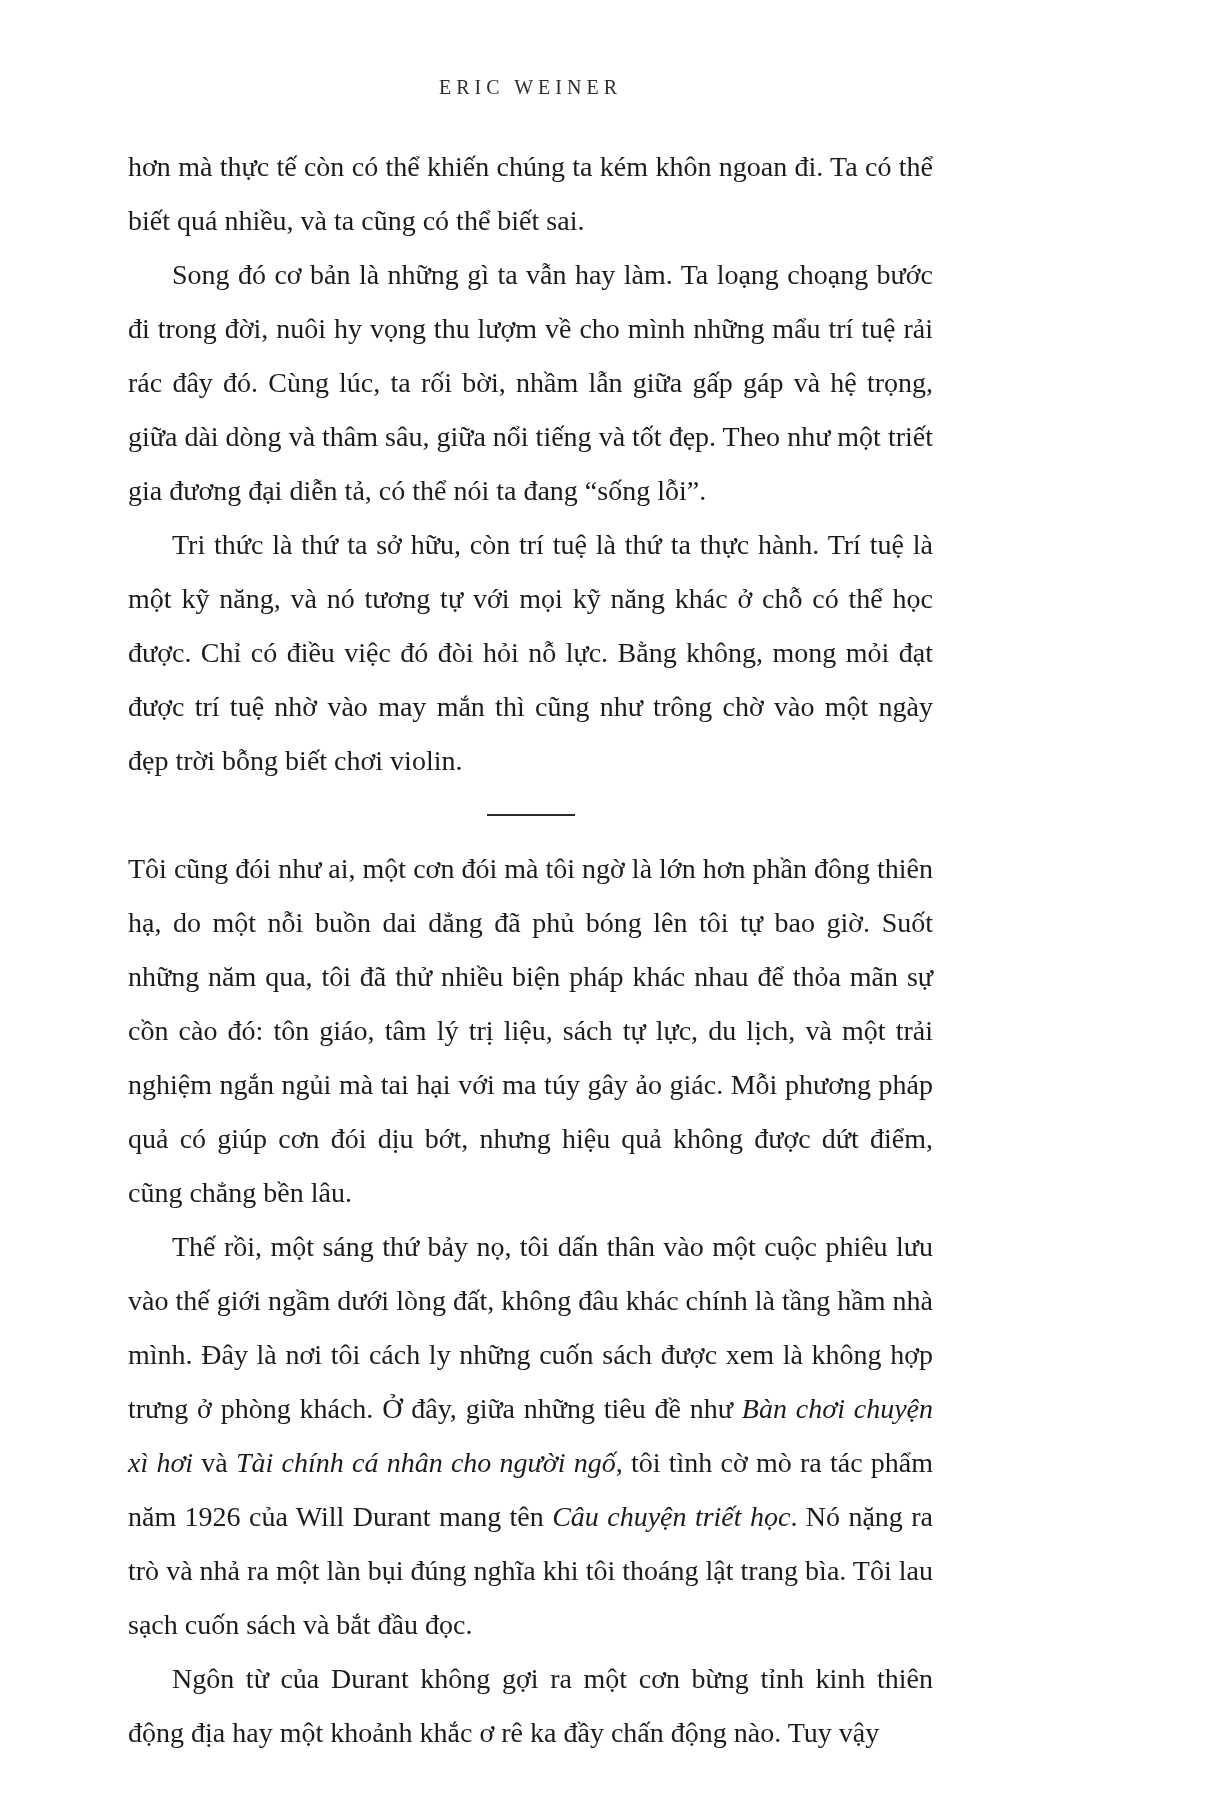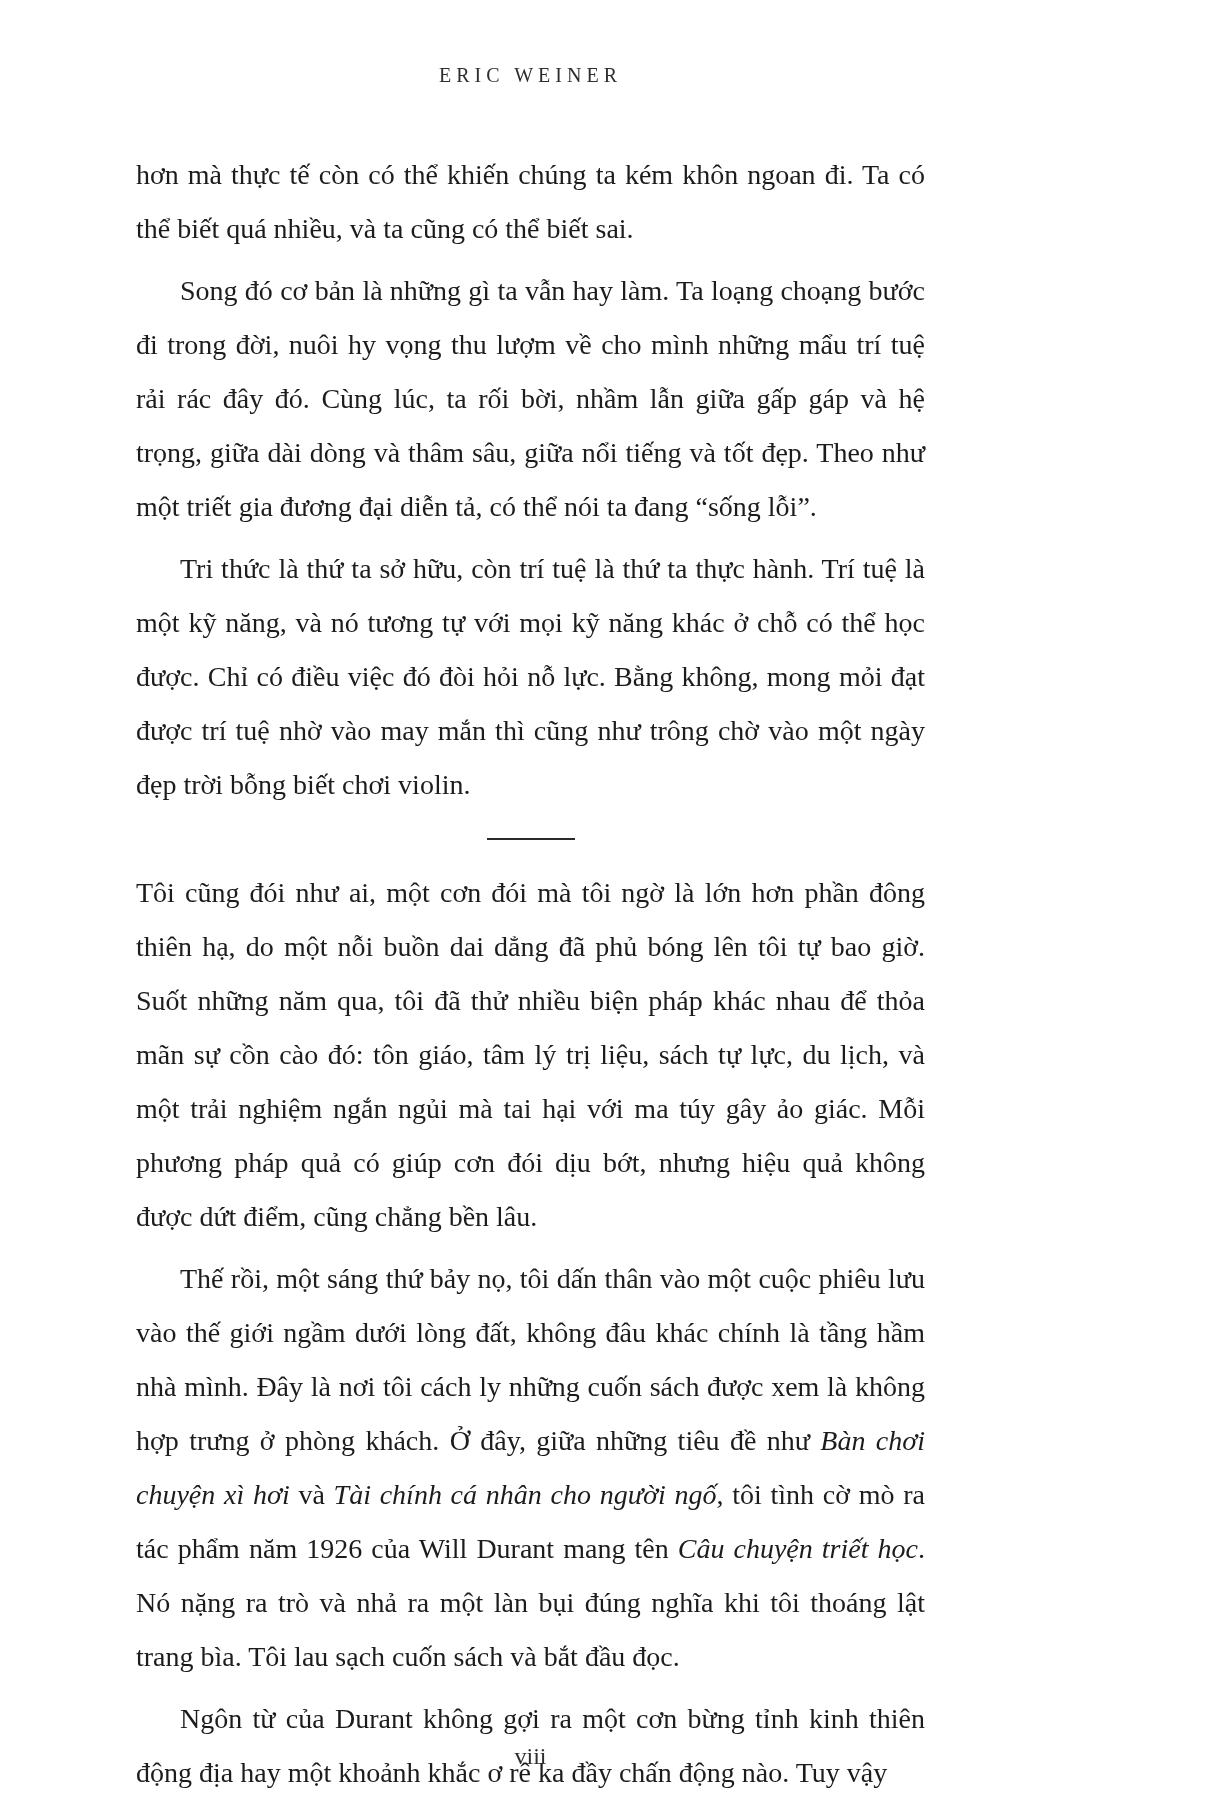--- a/index.html
+++ b/index.html
@@ -12,40 +12,40 @@
     width: 1221px;
     height: 1812px;
     margin: 0 auto;
     background: #ffffff;
     font-family: "Liberation Serif", serif;
     color: #1c1c1c;
     overflow: hidden;
   }
   .running-header {
     position: absolute;
-    top: 64px;
+    top: 76px;
     left: 128px;
     width: 805px;
     text-align: center;
     font-size: 20px;
     letter-spacing: 5px;
     color: #2e2e2e;
   }
   .text-block {
     position: absolute;
     top: 140px;
     left: 128px;
     width: 805px;
     font-size: 28px;
     line-height: 54px;
     text-align: justify;
     text-justify: inter-word;
   }
   .text-block p {
-    margin: 8px;
+    margin: 0;
     padding: 0;
   }
   .text-block p.indent {
     text-indent: 44px;
   }
   .divider {
     width: 88px;
     height: 0;
     border-top: 2px solid #2a2a2a;
     margin: 26px auto 26px auto;
@@ -72,14 +72,13 @@
   <div class="text-block">
       <p><span>hơn mà thực tế còn có thể khiến chúng ta kém khôn ngoan đi. Ta có thể biết quá nhiều, và ta cũng có thể biết sai.</span></p>
       <p class="indent"><span>Song đó cơ bản là những gì ta vẫn hay làm. Ta loạng choạng bước đi trong đời, nuôi hy vọng thu lượm về cho mình những mẩu trí tuệ rải rác đây đó. Cùng lúc, ta rối bời, nhầm lẫn giữa gấp gáp và hệ trọng, giữa dài dòng và thâm sâu, giữa nổi tiếng và tốt đẹp. Theo như một triết gia đương đại diễn tả, có thể nói ta đang “sống lỗi”.</span></p>
       <p class="indent"><span>Tri thức là thứ ta sở hữu, còn trí tuệ là thứ ta thực hành. Trí tuệ là một kỹ năng, và nó tương tự với mọi kỹ năng khác ở chỗ có thể học được. Chỉ có điều việc đó đòi hỏi nỗ lực. Bằng không, mong mỏi đạt được trí tuệ nhờ vào may mắn thì cũng như trông chờ vào một ngày đẹp trời bỗng biết chơi violin.</span></p>
       <div class="divider"></div>
       <p><span>Tôi cũng đói như ai, một cơn đói mà tôi ngờ là lớn hơn phần đông thiên hạ, do một nỗi buồn dai dẳng đã phủ bóng lên tôi tự bao giờ. Suốt những năm qua, tôi đã thử nhiều biện pháp khác nhau để thỏa mãn sự cồn cào đó: tôn giáo, tâm lý trị liệu, sách tự lực, du lịch, và một trải nghiệm ngắn ngủi mà tai hại với ma túy gây ảo giác. Mỗi phương pháp quả có giúp cơn đói dịu bớt, nhưng hiệu quả không được dứt điểm, cũng chẳng bền lâu.</span></p>
       <p class="indent"><span>Thế rồi, một sáng thứ bảy nọ, tôi dấn thân vào một cuộc phiêu lưu vào thế giới ngầm dưới lòng đất, không đâu khác chính là tầng hầm nhà mình. Đây là nơi tôi cách ly những cuốn sách được xem là không hợp trưng ở phòng khách. Ở đây, giữa những tiêu đề như </span><i>Bàn chơi chuyện xì hơi</i><span> và </span><i>Tài chính cá nhân cho người ngố</i><span>, tôi tình cờ mò ra tác phẩm năm 1926 của Will Durant mang tên </span><i>Câu chuyện triết học</i><span>. Nó nặng ra trò và nhả ra một làn bụi đúng nghĩa khi tôi thoáng lật trang bìa. Tôi lau sạch cuốn sách và bắt đầu đọc.</span></p>
       <p class="indent"><span>Ngôn từ của Durant không gợi ra một cơn bừng tỉnh kinh thiên động địa hay một khoảnh khắc ơ rê ka đầy chấn động nào. Tuy vậy</span></p>
     </div>
 
-  <div class="footer">viii</div>
 </div>
 
 </body></html>

